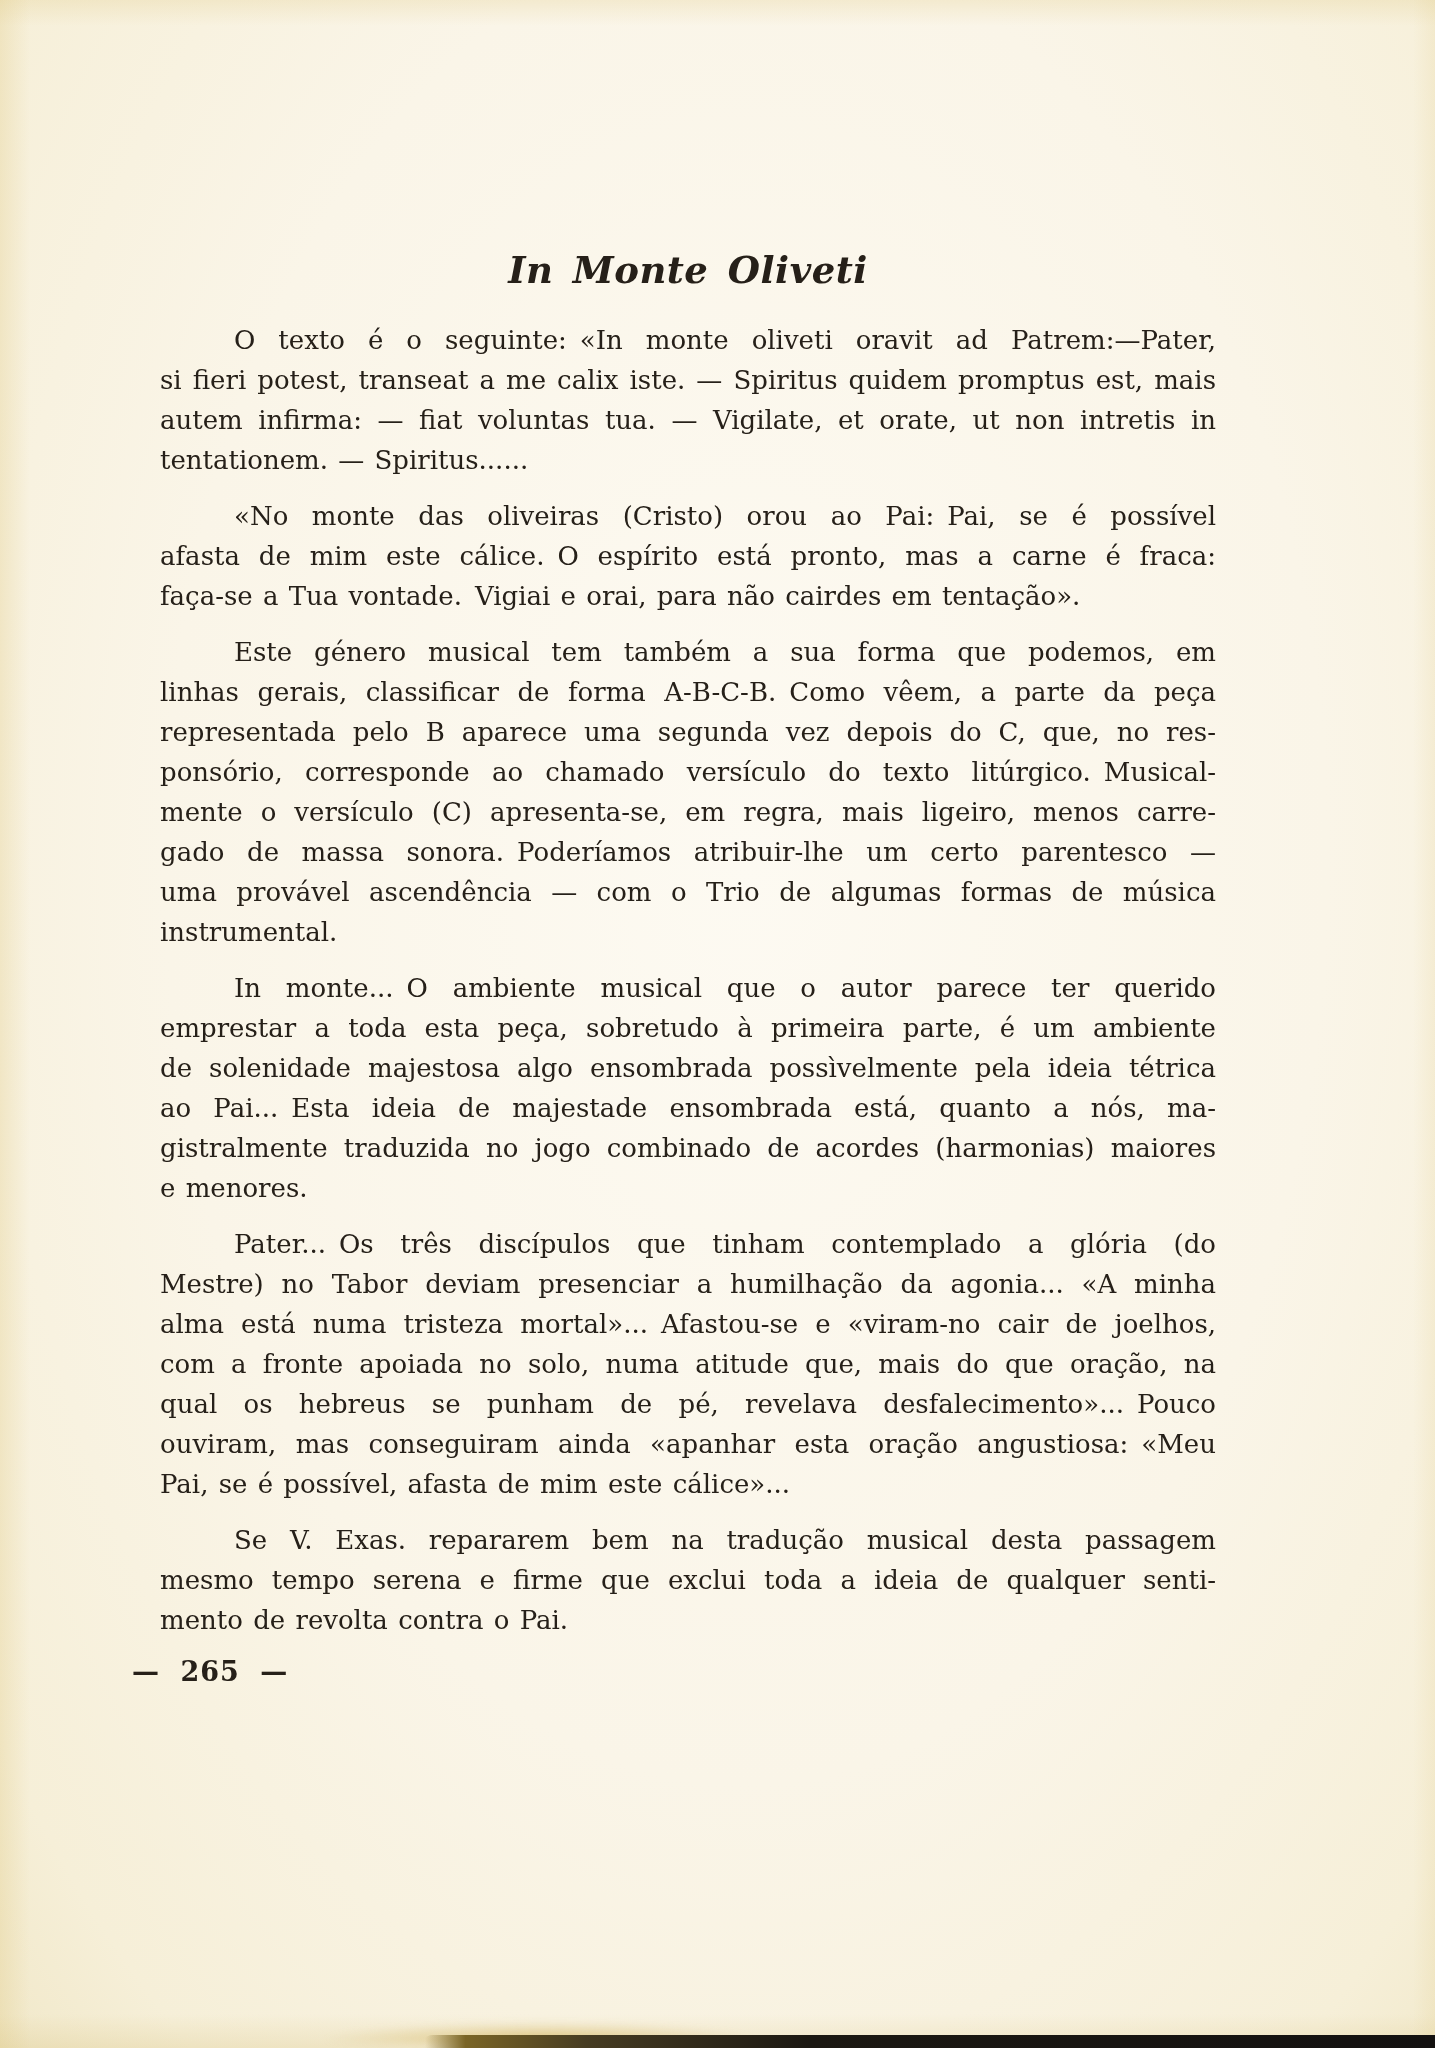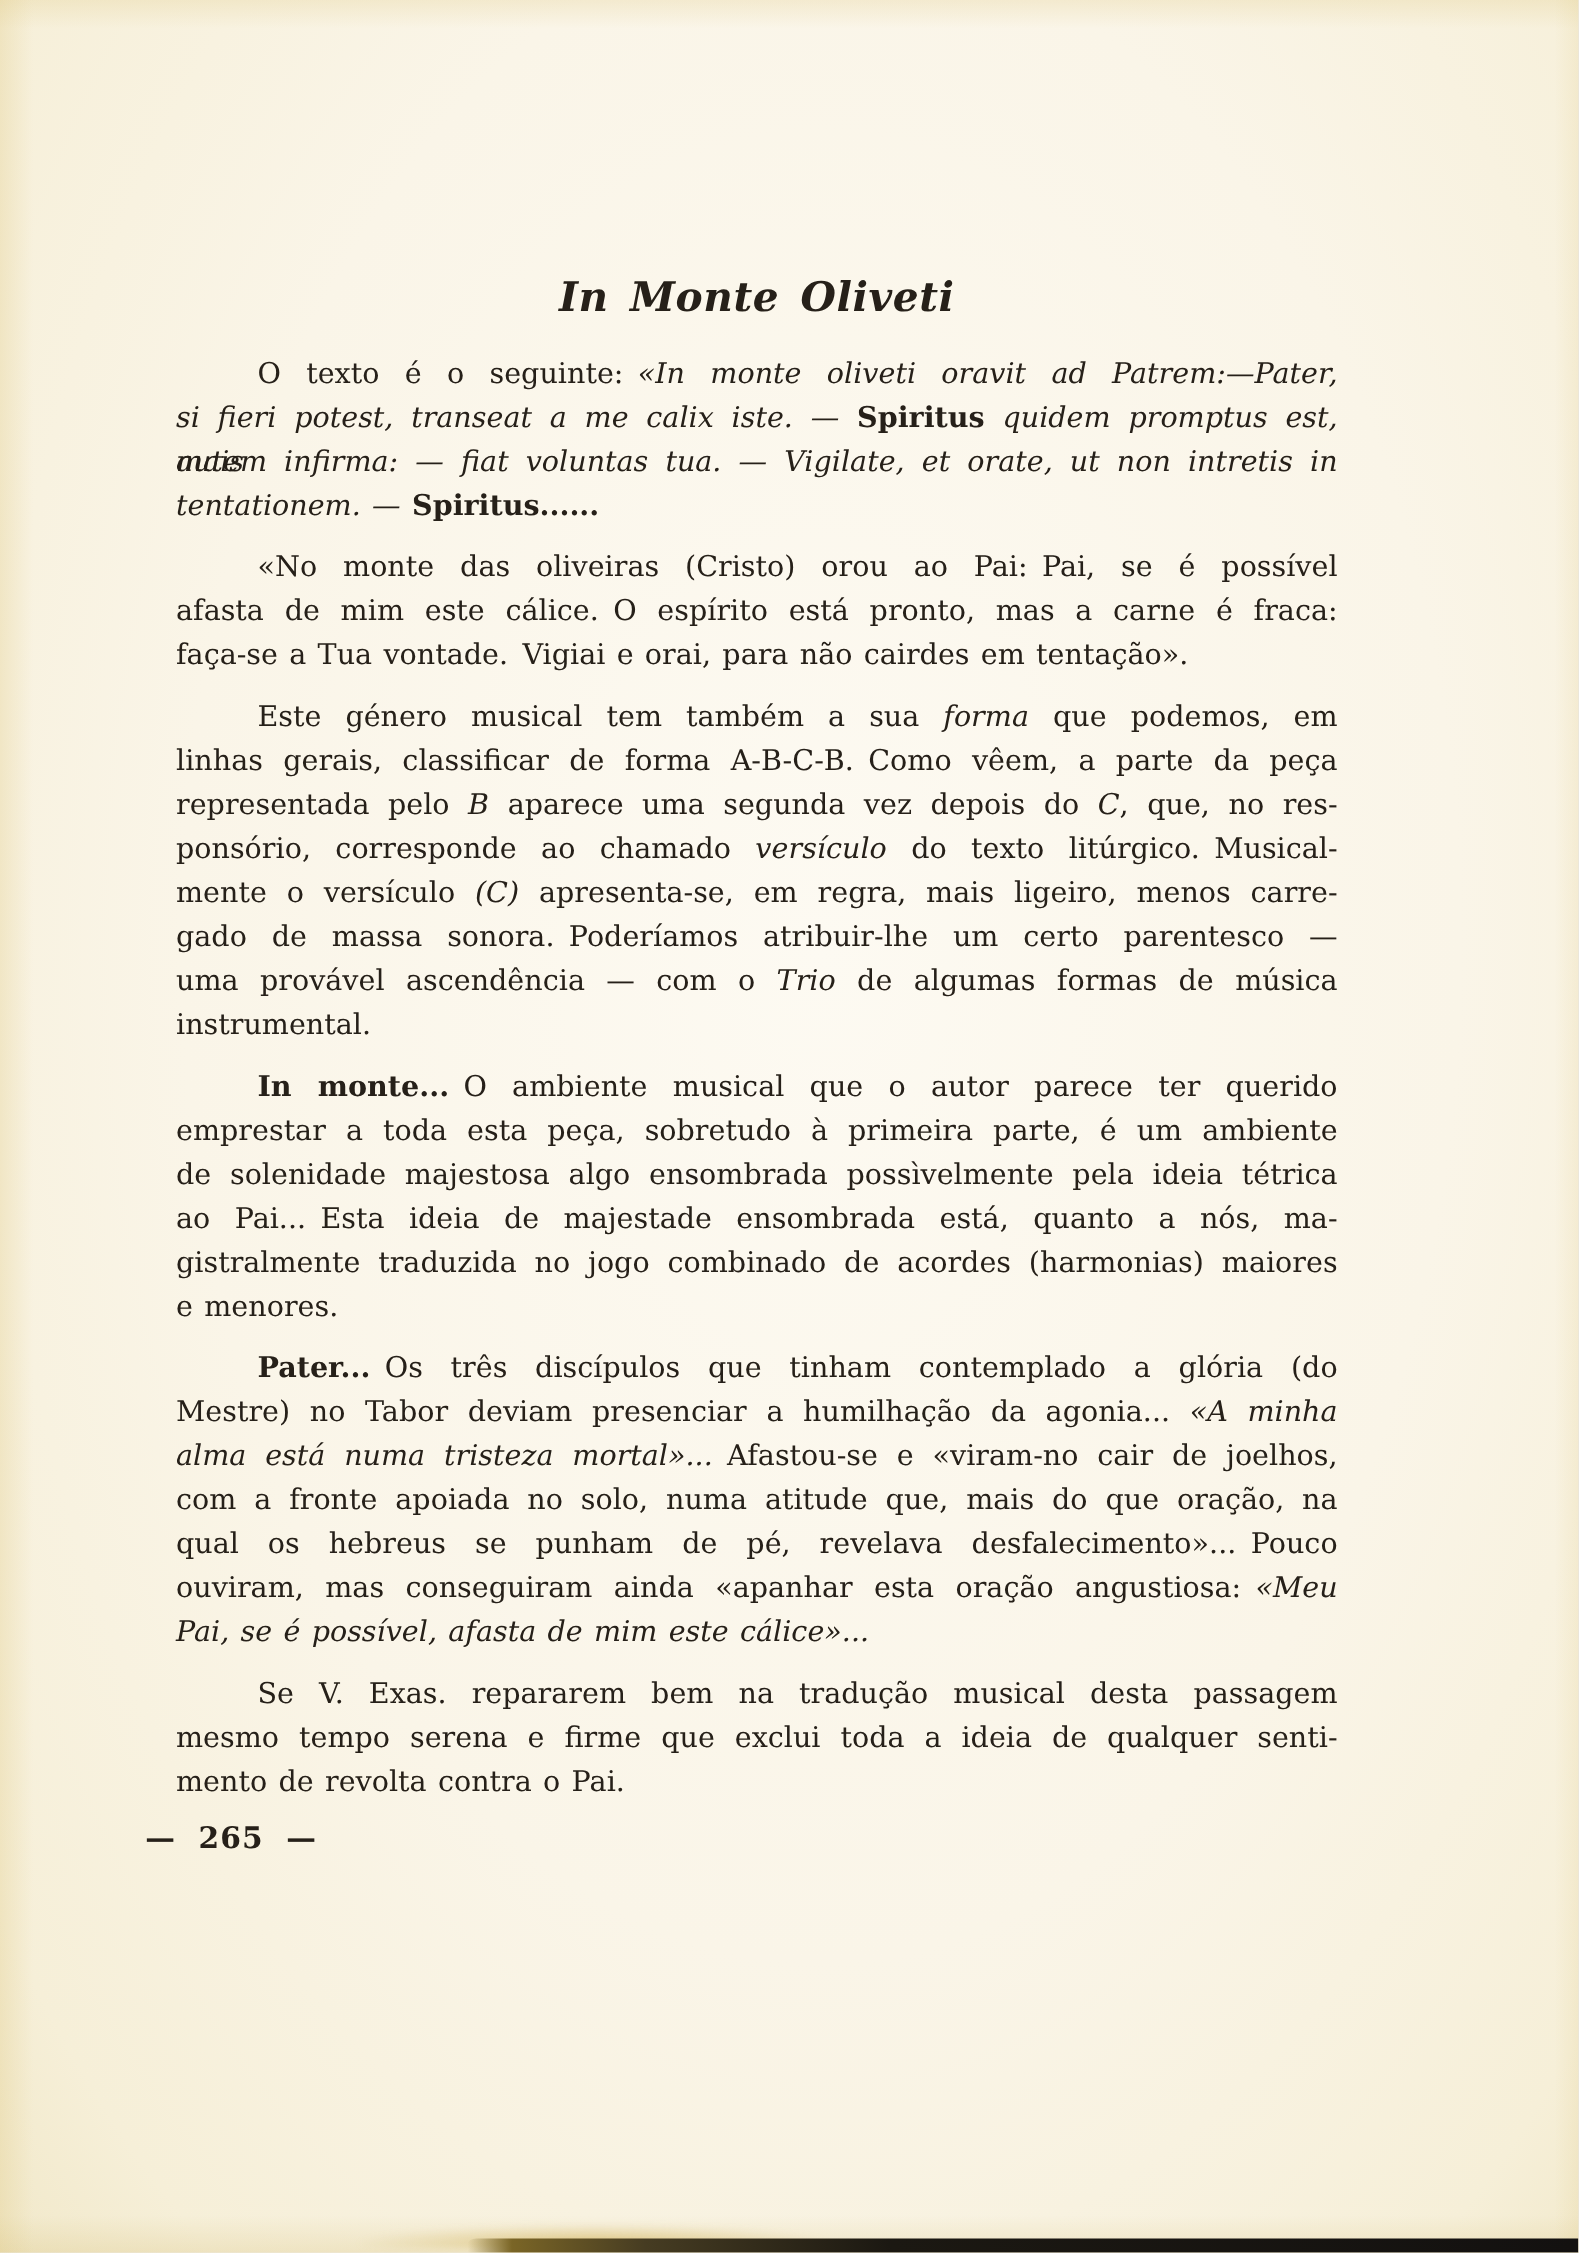--- a/index.html
+++ b/index.html
@@ -49,22 +49,22 @@
     font-size: 26px;
     line-height: 40px;
     height: 40px;
     white-space: normal;
     text-align: justify;
     text-align-last: justify;
     word-spacing: 2px;
   }
   .line.first { text-indent: 74px; }
   .line.last  { text-align-last: left; }
-  .line .it { font-style: italic; }
-  .line .bd { font-weight: bold; }
+  .line .it { }
+  .line .bd { font-weight: normal; }
   .page-number {
     margin-top: 16px;
     font-size: 27px;
     font-weight: bold;
     text-align: left;
     letter-spacing: 1px;
     word-spacing: 10px;
     position: relative;
     left: -28px;
   }

